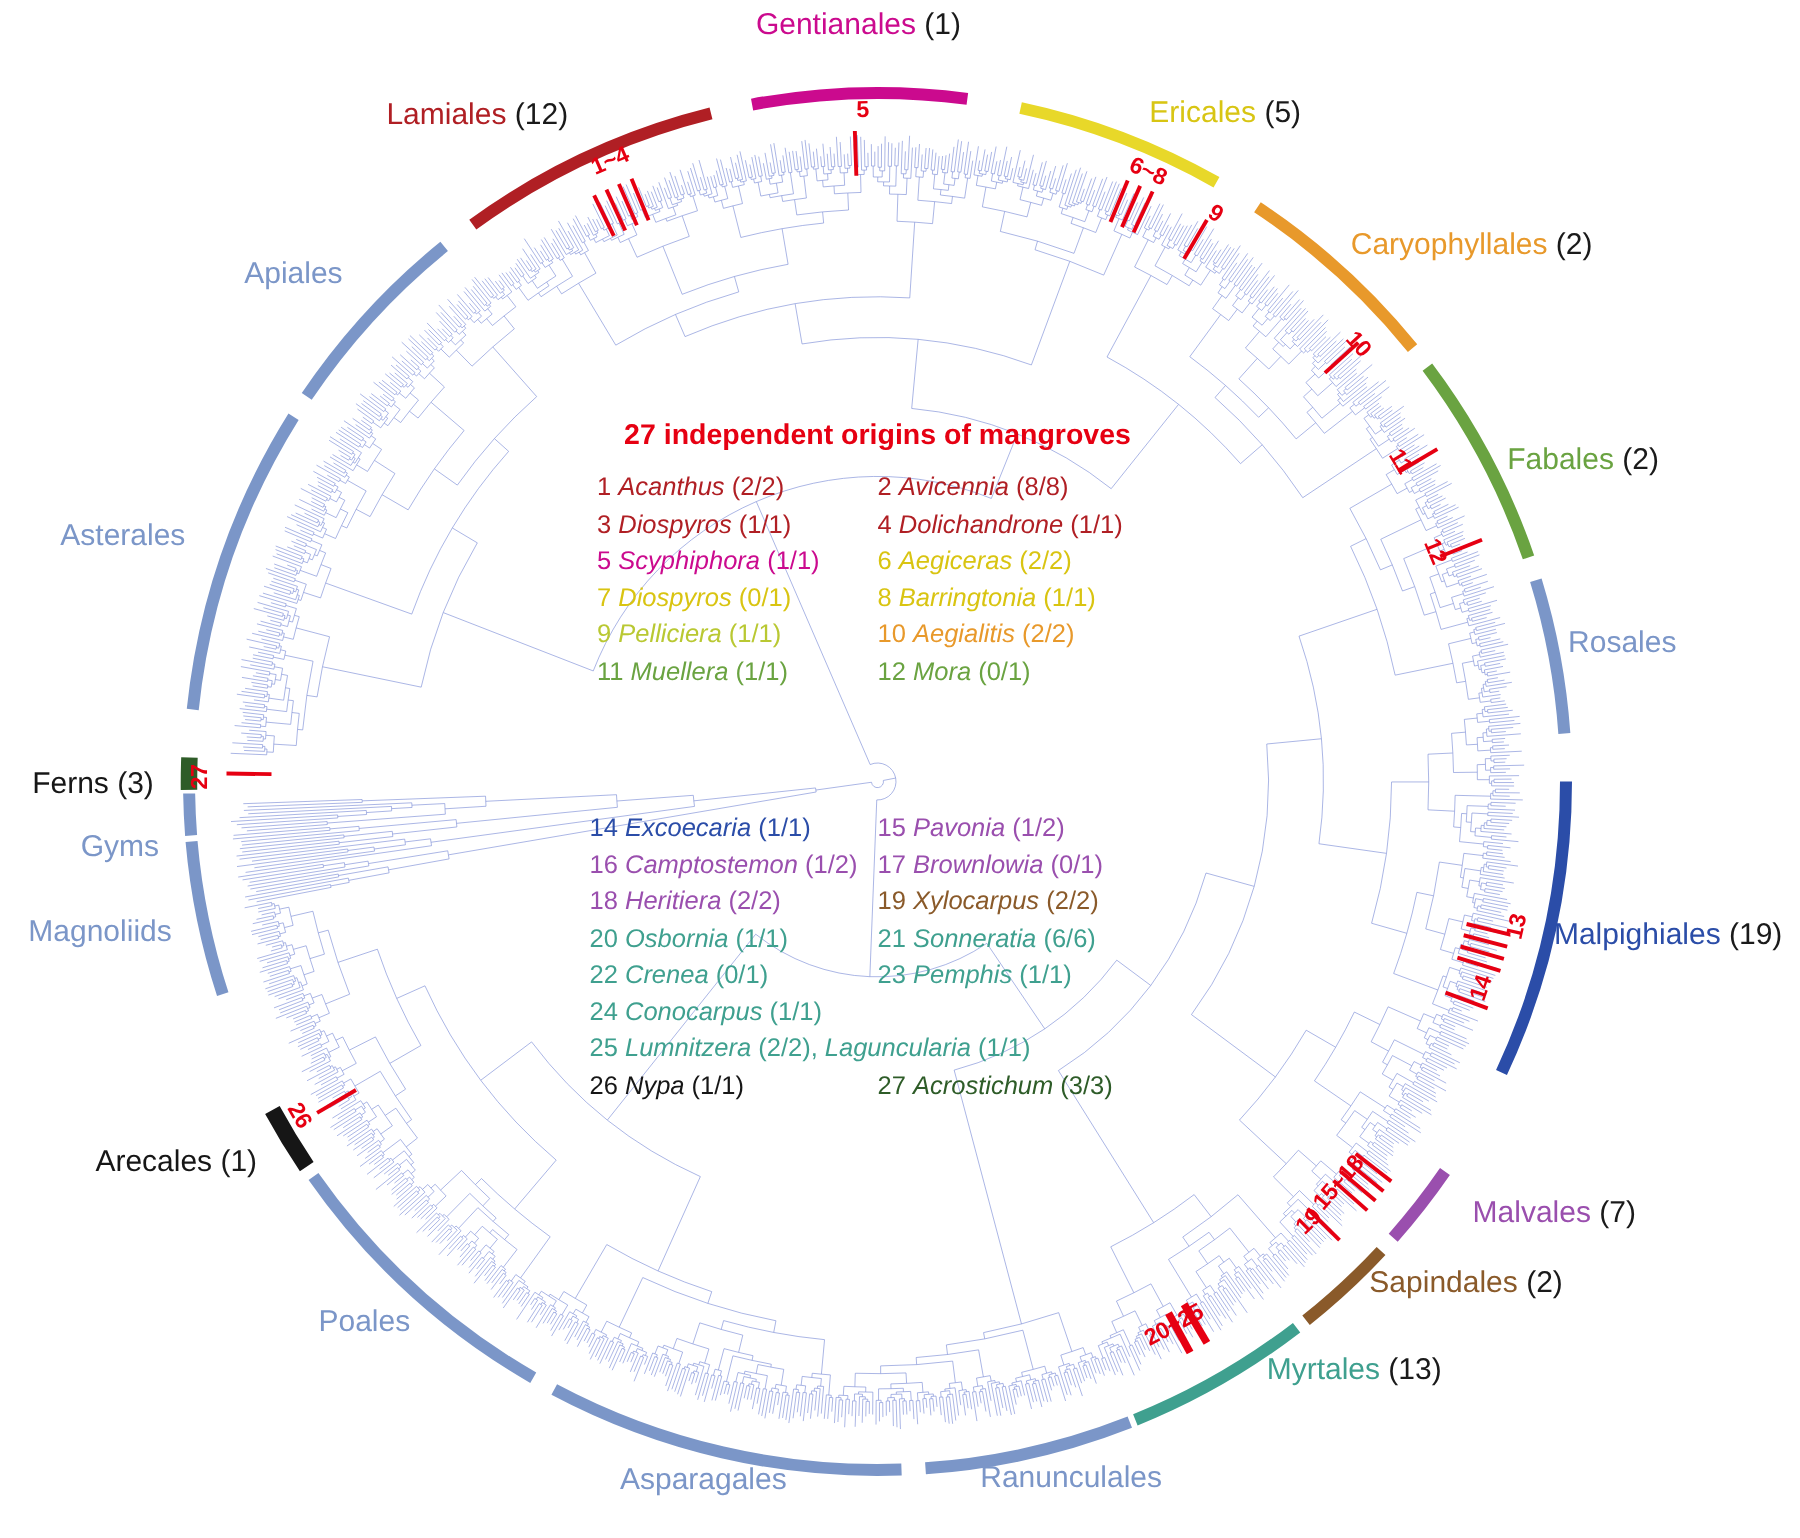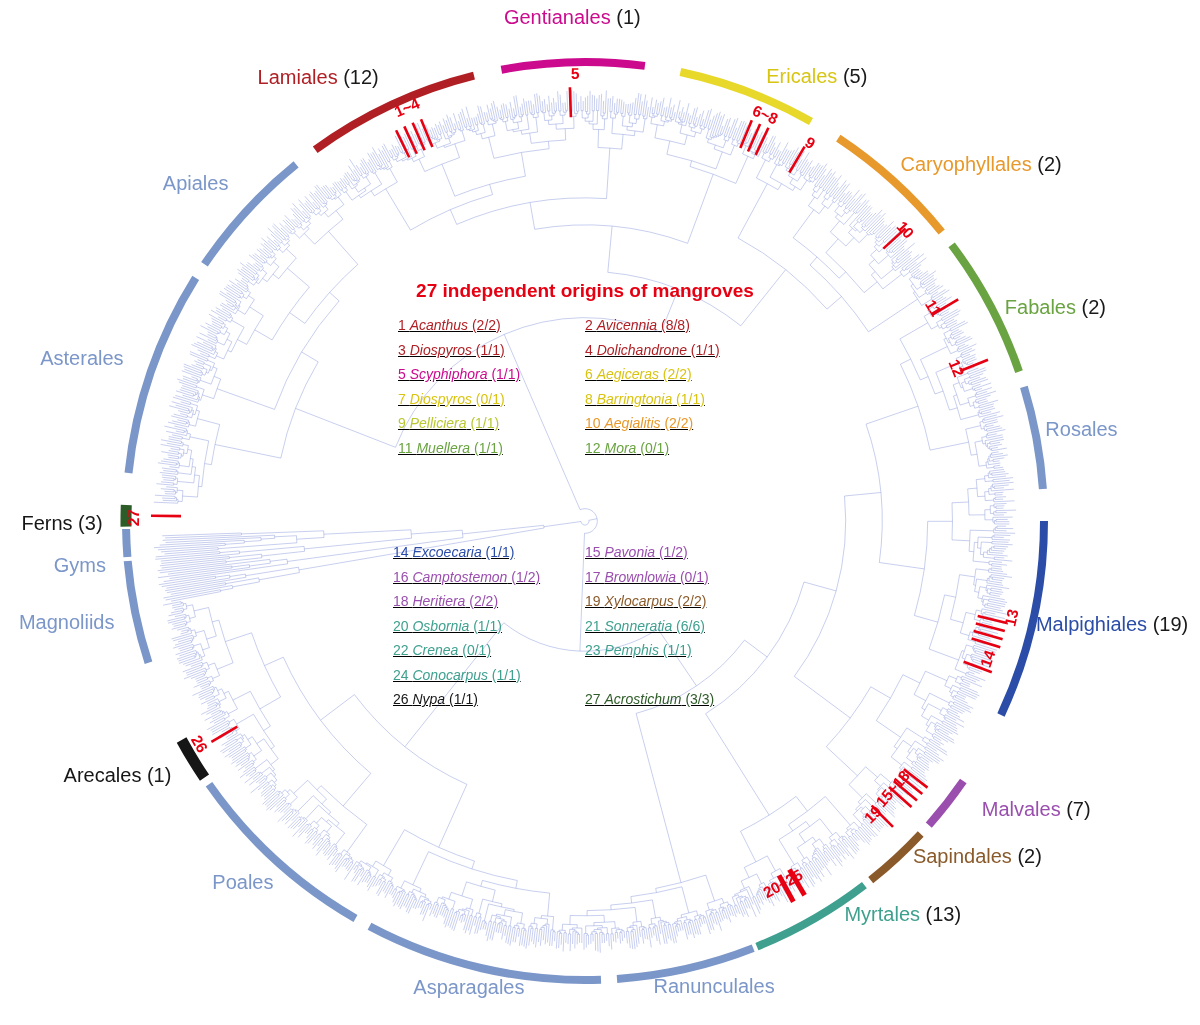--- a/index.html
+++ b/index.html
@@ -5,21 +5,21 @@
   html,body{margin:0;padding:0;background:#fff;}
   body{font-family:"Liberation Sans",sans-serif;}
   .fig{position:relative;width:1200px;height:1025px;background:#fff;overflow:hidden;}
   .fig svg{position:absolute;left:0;top:0;}
   #labels{position:absolute;left:0;top:0;width:100%;height:100%;pointer-events:none;}
   .order-label{position:absolute;font-size:20px;white-space:nowrap;}
   .order-label .order-count{color:#1a1a1a;}
   .tick-label{position:absolute;color:#e60012;font-weight:bold;font-size:15.5px;white-space:nowrap;letter-spacing:-0.3px;}
   .legend-title{position:absolute;left:585px;top:291px;transform:translate(-50%,-50%);
     color:#e60012;font-weight:bold;font-size:19px;white-space:nowrap;}
-  .legend-grid{position:absolute;display:grid;font-size:14px;line-height:24.5px;text-decoration:underline;}
+  .legend-grid{position:absolute;display:grid;font-size:17px;line-height:24.5px;}
   #legend-block1{left:398px;top:313px;grid-template-columns:187px auto;}
   #legend-block2{left:393px;top:540px;grid-template-columns:192px auto;}
   .legend-cell{white-space:nowrap;}
   .legend-cell.span2{grid-column:1 / -1;}
   .legend-cell.indent{padding-left:30px;}
   .legend-cell em{font-style:italic;}
 </style>
 </head>
 <body>
 
@@ -128,16 +128,17 @@
       <div class="legend-cell" style="color: rgb(154, 79, 174);"><span>15 </span><em>Pavonia</em><span> (1/2)</span></div>
       <div class="legend-cell" style="color: rgb(154, 79, 174);"><span>16 </span><em>Camptostemon</em><span> (1/2)</span></div>
       <div class="legend-cell" style="color: rgb(154, 79, 174);"><span>17 </span><em>Brownlowia</em><span> (0/1)</span></div>
       <div class="legend-cell" style="color: rgb(154, 79, 174);"><span>18 </span><em>Heritiera</em><span> (2/2)</span></div>
       <div class="legend-cell" style="color: rgb(138, 90, 42);"><span>19 </span><em>Xylocarpus</em><span> (2/2)</span></div>
       <div class="legend-cell" style="color: rgb(63, 160, 143);"><span>20 </span><em>Osbornia</em><span> (1/1)</span></div>
       <div class="legend-cell" style="color: rgb(63, 160, 143);"><span>21 </span><em>Sonneratia</em><span> (6/6)</span></div>
       <div class="legend-cell" style="color: rgb(63, 160, 143);"><span>22 </span><em>Crenea</em><span> (0/1)</span></div>
       <div class="legend-cell" style="color: rgb(63, 160, 143);"><span>23 </span><em>Pemphis</em><span> (1/1)</span></div>
       <div class="legend-cell span2" style="color: rgb(63, 160, 143);"><span>24 </span><em>Conocarpus</em><span> (1/1)</span></div>
+      <div class="legend-cell span2" style="color: rgb(63, 160, 143);"><span>25 </span><em>Lumnitzera</em><span> (2/2), </span><em>Laguncularia</em><span> (1/1)</span></div>
       <div class="legend-cell" style="color: rgb(22, 22, 22);"><span>26 </span><em>Nypa</em><span> (1/1)</span></div>
       <div class="legend-cell" style="color: rgb(46, 92, 40);"><span>27 </span><em>Acrostichum</em><span> (3/3)</span></div>
     </div>
 </div>
 
 </body></html>

